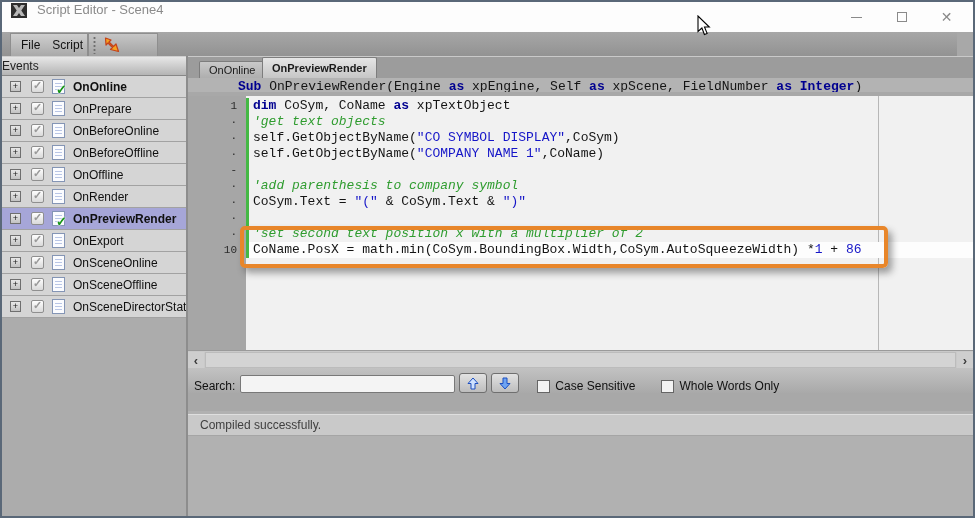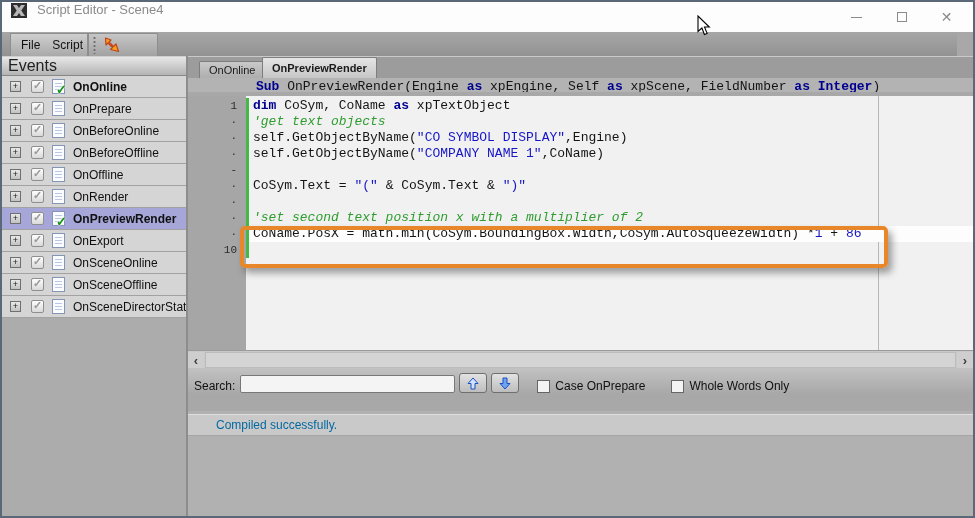--- a/index.html
+++ b/index.html
@@ -30,21 +30,21 @@
     background:linear-gradient(#c6c6c6,#a2a2a2); border:1px solid #8e8e8e; border-bottom:none;
     display:flex; align-items:center; }
   .grip { width:5px; height:18px; margin-left:3px;
     background-image:radial-gradient(circle, #6e6e6e 1px, transparent 1.2px);
     background-size:5px 4px; background-repeat:repeat-y; }
   .run-icon { margin-left:6px; display:inline-block; width:18px; height:18px; }
   
   .events { position:absolute; left:0; top:54px; width:184px; bottom:0; background:#acacac; }
   .panel-header { height:20px; background:linear-gradient(#e7e7e7,#b4b4b4);
     border-bottom:1px solid #878787; border-top:1px solid #cfcfcf;
-    font-size:16px; color:#222; display:flex; align-items:center; padding-left:6px; }
+    font-size:12px; color:#222; display:flex; align-items:center; }
   .event-row { height:22px; background:#d5d5d5; border-bottom:1px solid #a2a2a2;
     display:flex; align-items:center; padding-left:8px; }
   .event-row.selected { background:#a6a6d8; }
   .expander { width:11px; height:11px; min-width:11px; background:linear-gradient(#e8e8e8,#c2c2c2);
     border:1px solid #6f6f6f; font-size:9px; line-height:8px; text-align:center; color:#222; }
   .ev-check { position:relative; width:13px; height:13px; min-width:13px; margin-left:10px;
     background:linear-gradient(#fefefe,#d9d9d9); border:1px solid #8f8f8f; border-radius:2px; }
   .ev-check::after { content:"✓"; position:absolute; left:1px; top:-2px; font-size:11px; color:#9a9a9a; font-weight:bold; }
   .doc-icon { position:relative; width:13px; height:15px; min-width:13px; margin-left:8px;
     background:#fbfcff; border:1px solid #8495b5; }
@@ -57,21 +57,21 @@
   .splitter { position:absolute; left:184px; top:54px; width:2px; bottom:0; background:#8d8d8d; }
   
   .right { position:absolute; left:186px; top:54px; right:0; bottom:0; }
   .tabrow { position:absolute; left:0; top:0; right:0; height:22px; background:#9c9c9c; border-top:1px solid #c9c9c9; }
   .tab { position:absolute; bottom:0; padding:0 9px; font-size:11px; display:flex; align-items:center;
     background:linear-gradient(#c9c9c9,#aeaeae); border:1px solid #7d7d7d; border-bottom:none;
     height:17px; color:#1a1a1a; border-radius:2px 2px 0 0; }
   .tab.active { height:21px; font-weight:bold; background:linear-gradient(#e5e5e5,#c6c6c6); z-index:2; }
   .sigline { position:absolute; left:0; top:22px; right:0; height:14px; background:#b3b3b3;
     font-family:"Liberation Mono","DejaVu Sans Mono",monospace; font-size:13px; line-height:18px;
-    padding-left:68px; white-space:pre; overflow:hidden; }
+    padding-left:50px; white-space:pre; overflow:hidden; }
   
   .codearea { position:absolute; left:0; top:40px; right:0; height:254px; background:#f1f1f1; overflow:hidden; }
   .gutter { position:absolute; left:0; top:0; bottom:0; width:58px; background:#a6a6a6; }
   .gutter-col { position:absolute; left:0; top:2px; width:51px; }
   .gutter-mark { height:16px; line-height:16px; text-align:right; padding-right:2px;
     font-family:"Liberation Mono","DejaVu Sans Mono",monospace; font-size:11px; color:#2b2b2b; }
   .greenbar { position:absolute; left:58px; top:2px; width:3px; height:160px; background:#45b945; z-index:3; }
   .marginline { position:absolute; left:690px; top:0; bottom:0; width:1px; background:#b7b7b7; }
   .code-lines { position:absolute; left:0; right:0; top:2px; }
   .code-line { height:16px; line-height:16px; margin-left:58px; padding-left:7px; white-space:pre;
@@ -102,21 +102,21 @@
     border:1px solid #6f6f6f; border-radius:3px; display:flex; align-items:center; justify-content:center; }
   .cb { width:13px; height:13px; background:#f3f3f3; border:1px solid #666; margin-left:18px; }
   .cb-label { font-size:12px; color:#111; margin-left:5px; }
   .cb.ww { margin-left:26px; }
   
   .msghdr { position:absolute; left:0; top:337px; right:0; height:18px;
     background:linear-gradient(#e0e0e0,#b2b2b2); border-bottom:1px solid #8a8a8a; border-top:1px solid #8a8a8a;
     font-size:12px; color:#222; display:flex; align-items:center; padding-left:6px; }
   .msgbody { position:absolute; left:0; top:355px; right:0; bottom:0; background:#b1b1b1; }
   .msg-row { margin-top:3px; height:22px; background:#c9c9c9; border-top:1px solid #dedede; border-bottom:1px solid #a5a5a5;
-    font-size:12px; color:#0369a1; display:flex; align-items:center; padding-left:28px; }
+    font-size:12px; color:#404040; display:flex; align-items:center; padding-left:12px; }
   
   .cursor { position:absolute; left:695px; top:13px; z-index:20; pointer-events:none; }
 </style>
 </head>
 <body>
 
 <div class="window">
 
   <div class="titlebar">
     <span class="app-icon">
@@ -250,23 +250,24 @@
             <div class="gutter-mark">·</div>
             <div class="gutter-mark">·</div>
             <div class="gutter-mark">·</div>
             <div class="gutter-mark">10</div>
           </div>
       </div>
       <div class="marginline"></div>
       <div class="code-lines">
           <div class="code-line"><span class="seg-kw">dim</span><span class="seg-txt"> CoSym, CoName </span><span class="seg-kw">as</span><span class="seg-txt"> xpTextObject</span></div>
           <div class="code-line"><span class="seg-com">'get text objects</span></div>
-          <div class="code-line"><span class="seg-txt">self.GetObjectByName(</span><span class="seg-str">"CO SYMBOL DISPLAY"</span><span class="seg-txt">,Engine)</span></div>
+          <div class="code-line"><span class="seg-txt">self.GetObjectByName(</span><span class="seg-str">"CO SYMBOL DISPLAY"</span><span class="seg-txt">,CoSym)</span></div>
           <div class="code-line"><span class="seg-txt">self.GetObjectByName(</span><span class="seg-str">"COMPANY NAME 1"</span><span class="seg-txt">,CoName)</span></div>
           <div class="code-line"></div>
+          <div class="code-line"><span class="seg-com">'add parenthesis to company symbol</span></div>
           <div class="code-line"><span class="seg-txt">CoSym.Text = </span><span class="seg-str">"("</span><span class="seg-txt"> &amp; CoSym.Text &amp; </span><span class="seg-str">")"</span></div>
           <div class="code-line"></div>
           <div class="code-line"><span class="seg-com">'set second text position x with a multiplier of 2</span></div>
           <div class="code-line current"><span class="seg-txt">CoName.PosX = math.min(CoSym.BoundingBox.Width,CoSym.AutoSqueezeWidth) *</span><span class="seg-num">1</span><span class="seg-txt"> + </span><span class="seg-num">86</span></div>
         </div>
       <div class="greenbar"></div>
       <div class="annotation-box"></div>
     </div>
 
     <div class="hscroll">
@@ -286,21 +287,21 @@
         <svg width="12" height="13" viewBox="0 0 12 13">
           <path d="M6 1 L11 6.5 L8 6.5 L8 12 L4 12 L4 6.5 L1 6.5 Z" fill="#cfe2ff" stroke="#1d4fc0" stroke-width="1"></path>
         </svg>
       </span>
       <span class="arrow-btn">
         <svg width="12" height="13" viewBox="0 0 12 13">
           <path d="M6 12 L1 6.5 L4 6.5 L4 1 L8 1 L8 6.5 L11 6.5 Z" fill="#6fa4f2" stroke="#1d4fc0" stroke-width="1"></path>
         </svg>
       </span>
       <span class="cb"></span>
-      <span class="cb-label">Case OnPrepare</span>
+      <span class="cb-label">Case Sensitive</span>
       <span class="cb ww"></span>
       <span class="cb-label">Whole Words Only</span>
     </div>
 
     <div class="msgbody">
         <div class="msg-row">Compiled successfully.</div>
       </div>
 
   </div>
 

